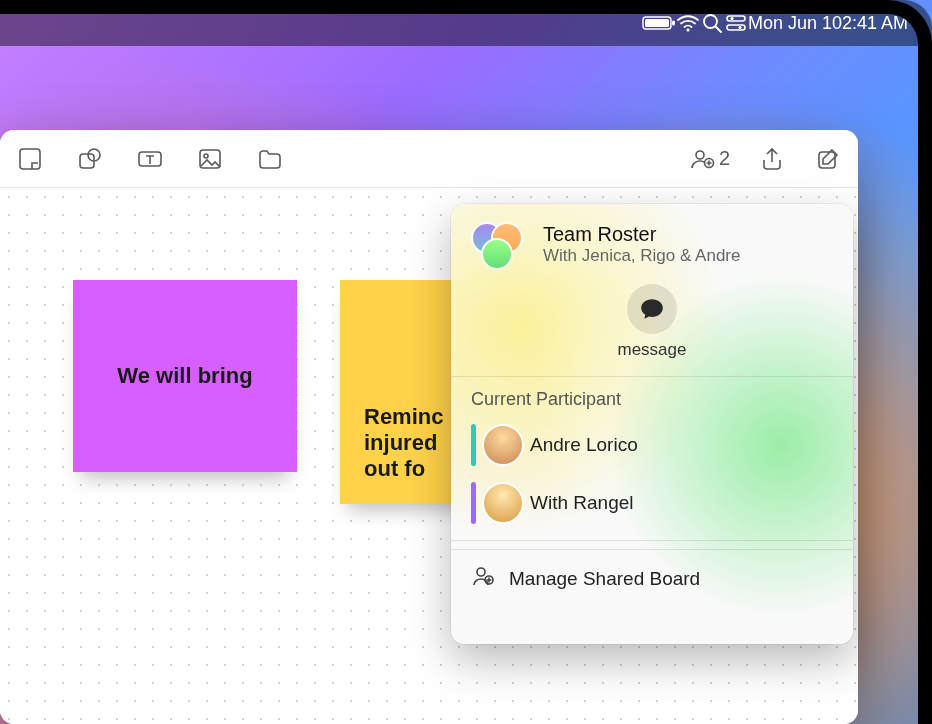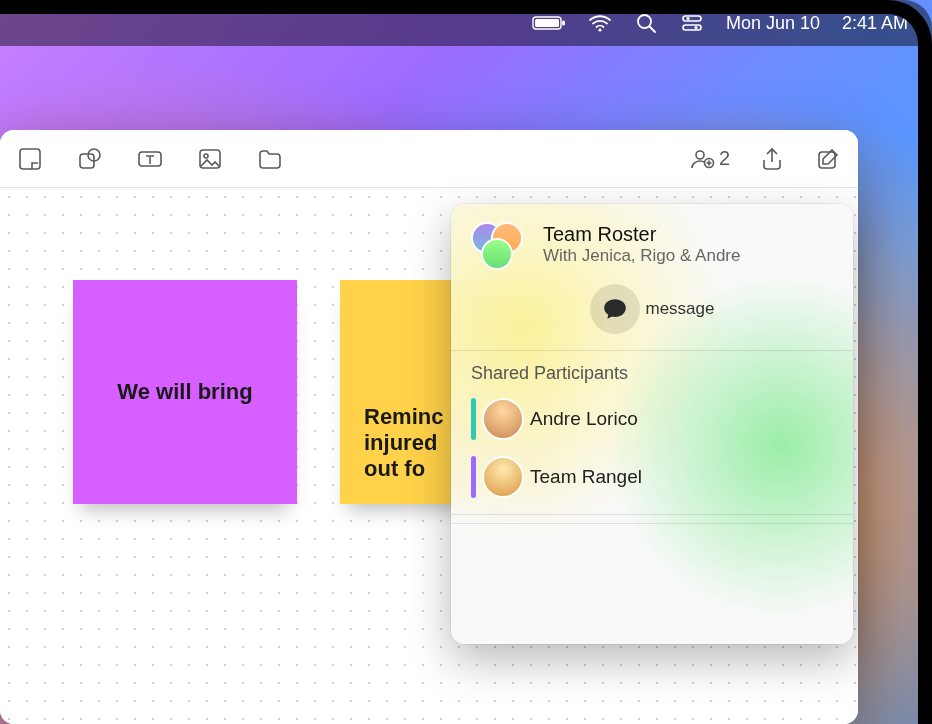--- a/index.html
+++ b/index.html
@@ -12,21 +12,21 @@
     radial-gradient(circle at 80% 70%, #ff9a4a 0%, transparent 45%),
     radial-gradient(circle at 20% 80%, #ff7a5a 0%, transparent 55%),
     linear-gradient(135deg,#c87fff 0%,#9c6bff 30%,#6e8bff 50%,#4e9cff 70%,#3982d8 100%);
 }
 
 
 .menubar {
   position:absolute; top:0; left:0; right:0; height:46px;
   background:rgba(0,0,0,0.45); backdrop-filter:blur(30px);
   display:flex; align-items:center; justify-content:flex-end;
-  padding-right:24px; color:#fff; font-size:18px; gap:22px;
+  padding-right:24px; color:#fff; font-size:18px; 
   border-top-right-radius:28px;
 }
 .menubar .mb-icon svg { width:24px; height:24px; fill:#fff; display:block; }
 .menubar .battery svg { width:34px; height:18px; }
 .menubar .clock { font-weight:500; }
 
 
 .bezel {
   position:absolute; top:0; right:0; height:724px; width:932px;
   border-top:14px solid #000; border-right:14px solid #000;
@@ -58,21 +58,21 @@
   background-size:18px 18px;
 }
 
 .sticky {
   position:absolute; padding:26px 20px;
   font-size:22px; font-weight:700; color:#1a1a1a;
   text-align:center;
   box-shadow:0 14px 18px -8px rgba(0,0,0,0.25);
   display:flex; align-items:center; justify-content:center;
 }
-.sticky.magenta { background:#d85fff; left:73px; top:92px; width:224px; height:224px; }
+.sticky.magenta { background:#d85fff; left:73px; top:92px; width:224px; height:192px; }
 .sticky.yellow { background:#ffd24a; left:340px; top:92px; width:224px; height:224px; text-align:left; justify-content:flex-start; align-items:flex-start; padding-top:84px; padding-left:24px;}
 
 
 .popover {
   position:absolute; top:204px; left:451px; width:402px; height:440px;
   border-radius:14px;
   background:
     radial-gradient(circle at 82% 55%, rgba(77,228,100,0.55) 0%, transparent 42%),
     radial-gradient(circle at 18% 28%, rgba(255,236,60,0.45) 0%, transparent 45%),
     rgba(248,248,248,0.92);
@@ -90,21 +90,21 @@
 .pop-header { display:flex; align-items:center; gap:14px; padding:18px 20px 8px; }
 .avatars { position:relative; width:58px; height:44px; }
 .avatars .av { position:absolute; width:32px; height:32px; border-radius:50%; border:2px solid #fff; }
 .av1{ background:linear-gradient(#a8e,#7bd); left:0; top:0;}
 .av2{ background:linear-gradient(#fb7,#fa5); left:20px; top:0;}
 .av3{ background:linear-gradient(#9f8,#6d7); left:10px; top:16px; width:30px; height:30px;}
 .pop-titles .t1{ font-weight:400; font-size:20px; color:#111;}
 .pop-titles .t2{ font-size:17px; color:#666;}
 
 .actions { display:flex; justify-content:space-around; padding:10px 20px 16px; border-bottom:1px solid rgba(0,0,0,0.1);}
-.act { display:flex; align-items:center; gap:6px; }
+.act { display:flex; flex-direction:column; align-items:center; gap:6px; }
 .act .bubble{ width:50px; height:50px; border-radius:50%; background:rgba(0,0,0,0.1); display:flex; align-items:center; justify-content:center;}
 .act .bubble svg{ width:26px; height:26px; fill:#2a2a2a; }
 .act .lbl{ font-size:17px; color:#333;}
 
 .section-label{ padding:12px 20px 6px; color:#555; font-size:18px;}
 .participant{ display:flex; align-items:center; gap:6px; padding:8px 20px;}
 .participant .bar{ width:5px; height:42px; border-radius:3px;}
 .participant .pav{ width:42px; height:42px; border-radius:50%; border:2px solid #fff;}
 .pav.a{ background:radial-gradient(circle at 50% 30%,#ffd9a0,#c98650);}
 .pav.b{ background:radial-gradient(circle at 50% 30%,#ffe9b0,#d99840);}
@@ -240,34 +240,46 @@
       <div class="act">
         <div class="bubble">
             <svg viewBox="0 0 24 24">
               <path d="M12 3C6.5 3 2 6.6 2 11c0 2.5 1.4 4.7 3.7 6.1L5 21l4.3-2c.9.2 1.8.3 2.7.3 5.5 0 10-3.6 10-8.3S17.5 3 12 3z"></path>
             </svg>
           </div>
         <span class="lbl">message</span>
       </div>
     </div>
 
-    <div class="section-label">Shared Participants</div>
+    <div class="section-label">Current Participant</div>
 
     <div class="participant">
       <div class="bar" style="background:#2fc9b4"></div>
       <div class="pav a"></div>
       <div class="pname">Andre Lorico</div>
     </div>
     <div class="participant">
       <div class="bar" style="background:#9b6bff"></div>
       <div class="pav b"></div>
-      <div class="pname">Team Rangel</div>
+      <div class="pname">With Rangel</div>
     </div>
 
     <div class="divider"></div>
 
 
     <div class="divider"></div>
 
+    <div class="row">
+      <span class="ricon">
+        <svg viewBox="0 0 24 24">
+            <circle cx="10" cy="8" r="4"></circle>
+            <path d="M3 21c0-4 4-6 7-6s7 2 7 6"></path>
+            <circle cx="18" cy="16" r="4"></circle>
+            <line x1="18" y1="13.5" x2="18" y2="18.5"></line>
+            <line x1="15.5" y1="16" x2="20.5" y2="16"></line>
+          </svg>
+      </span>
+      <span>Manage Shared Board</span>
+    </div>
   </div>
 
   <div class="bezel"></div>
 </div>
 
 </body></html>

